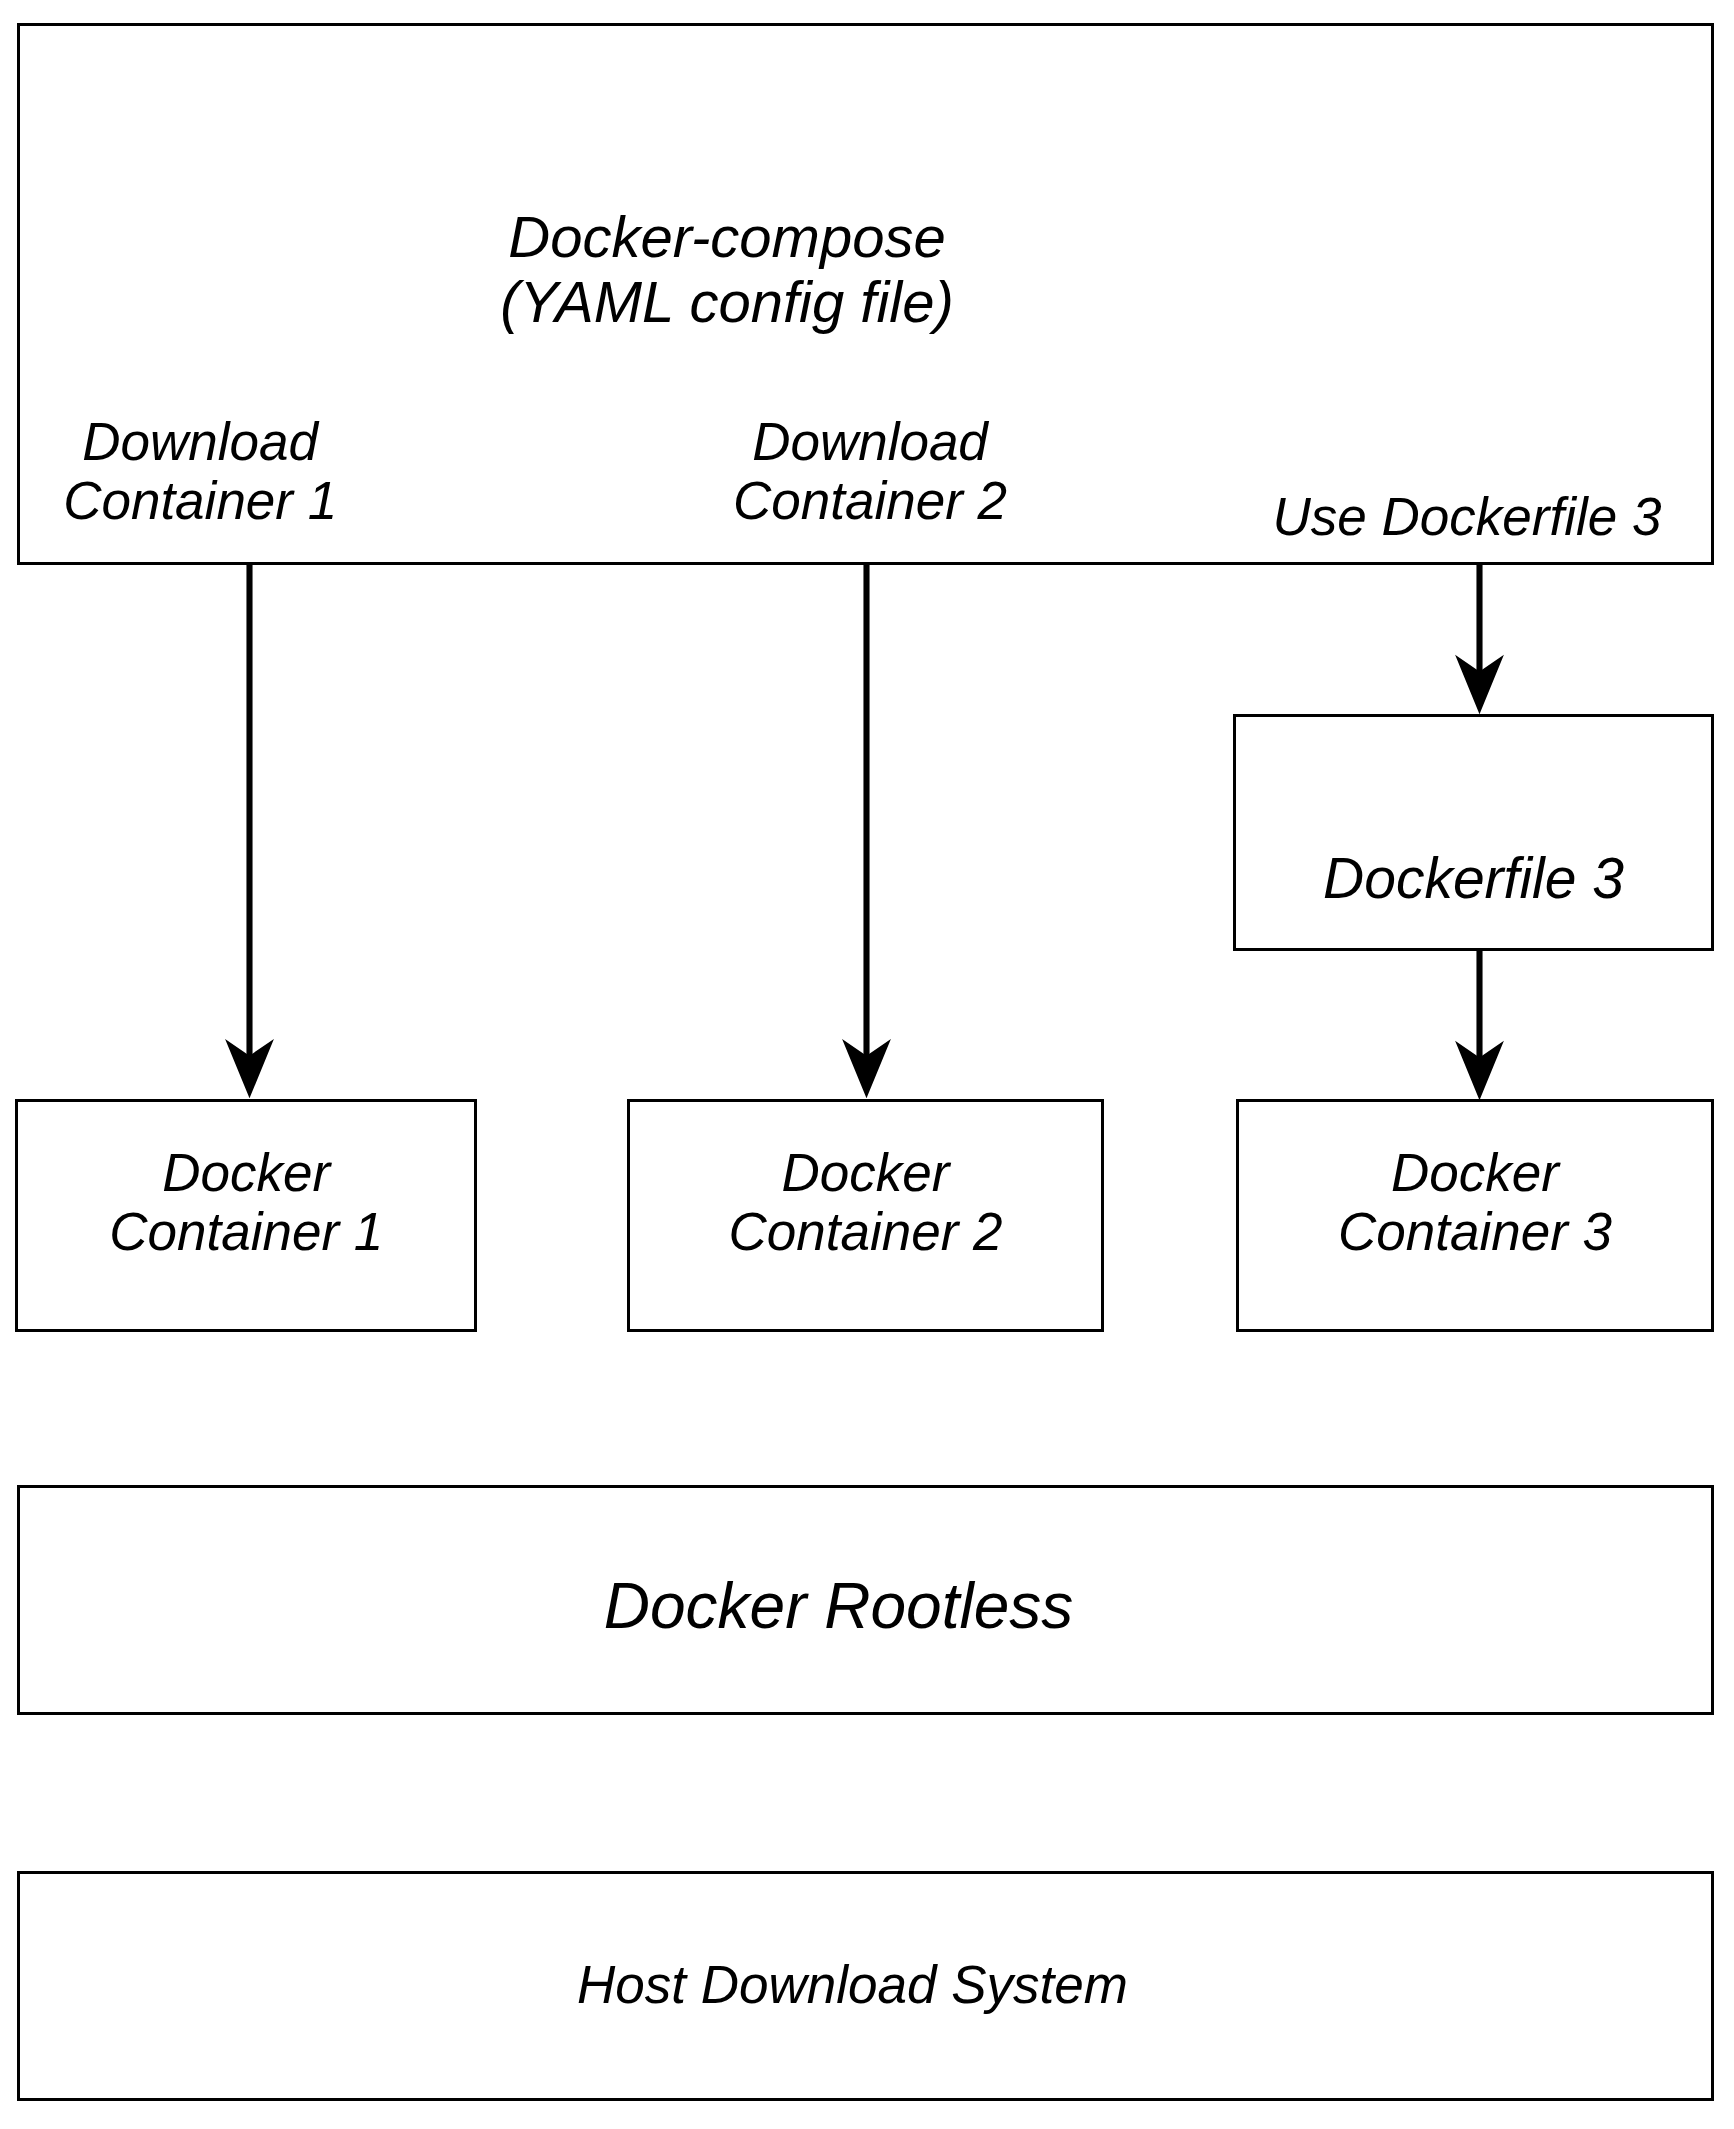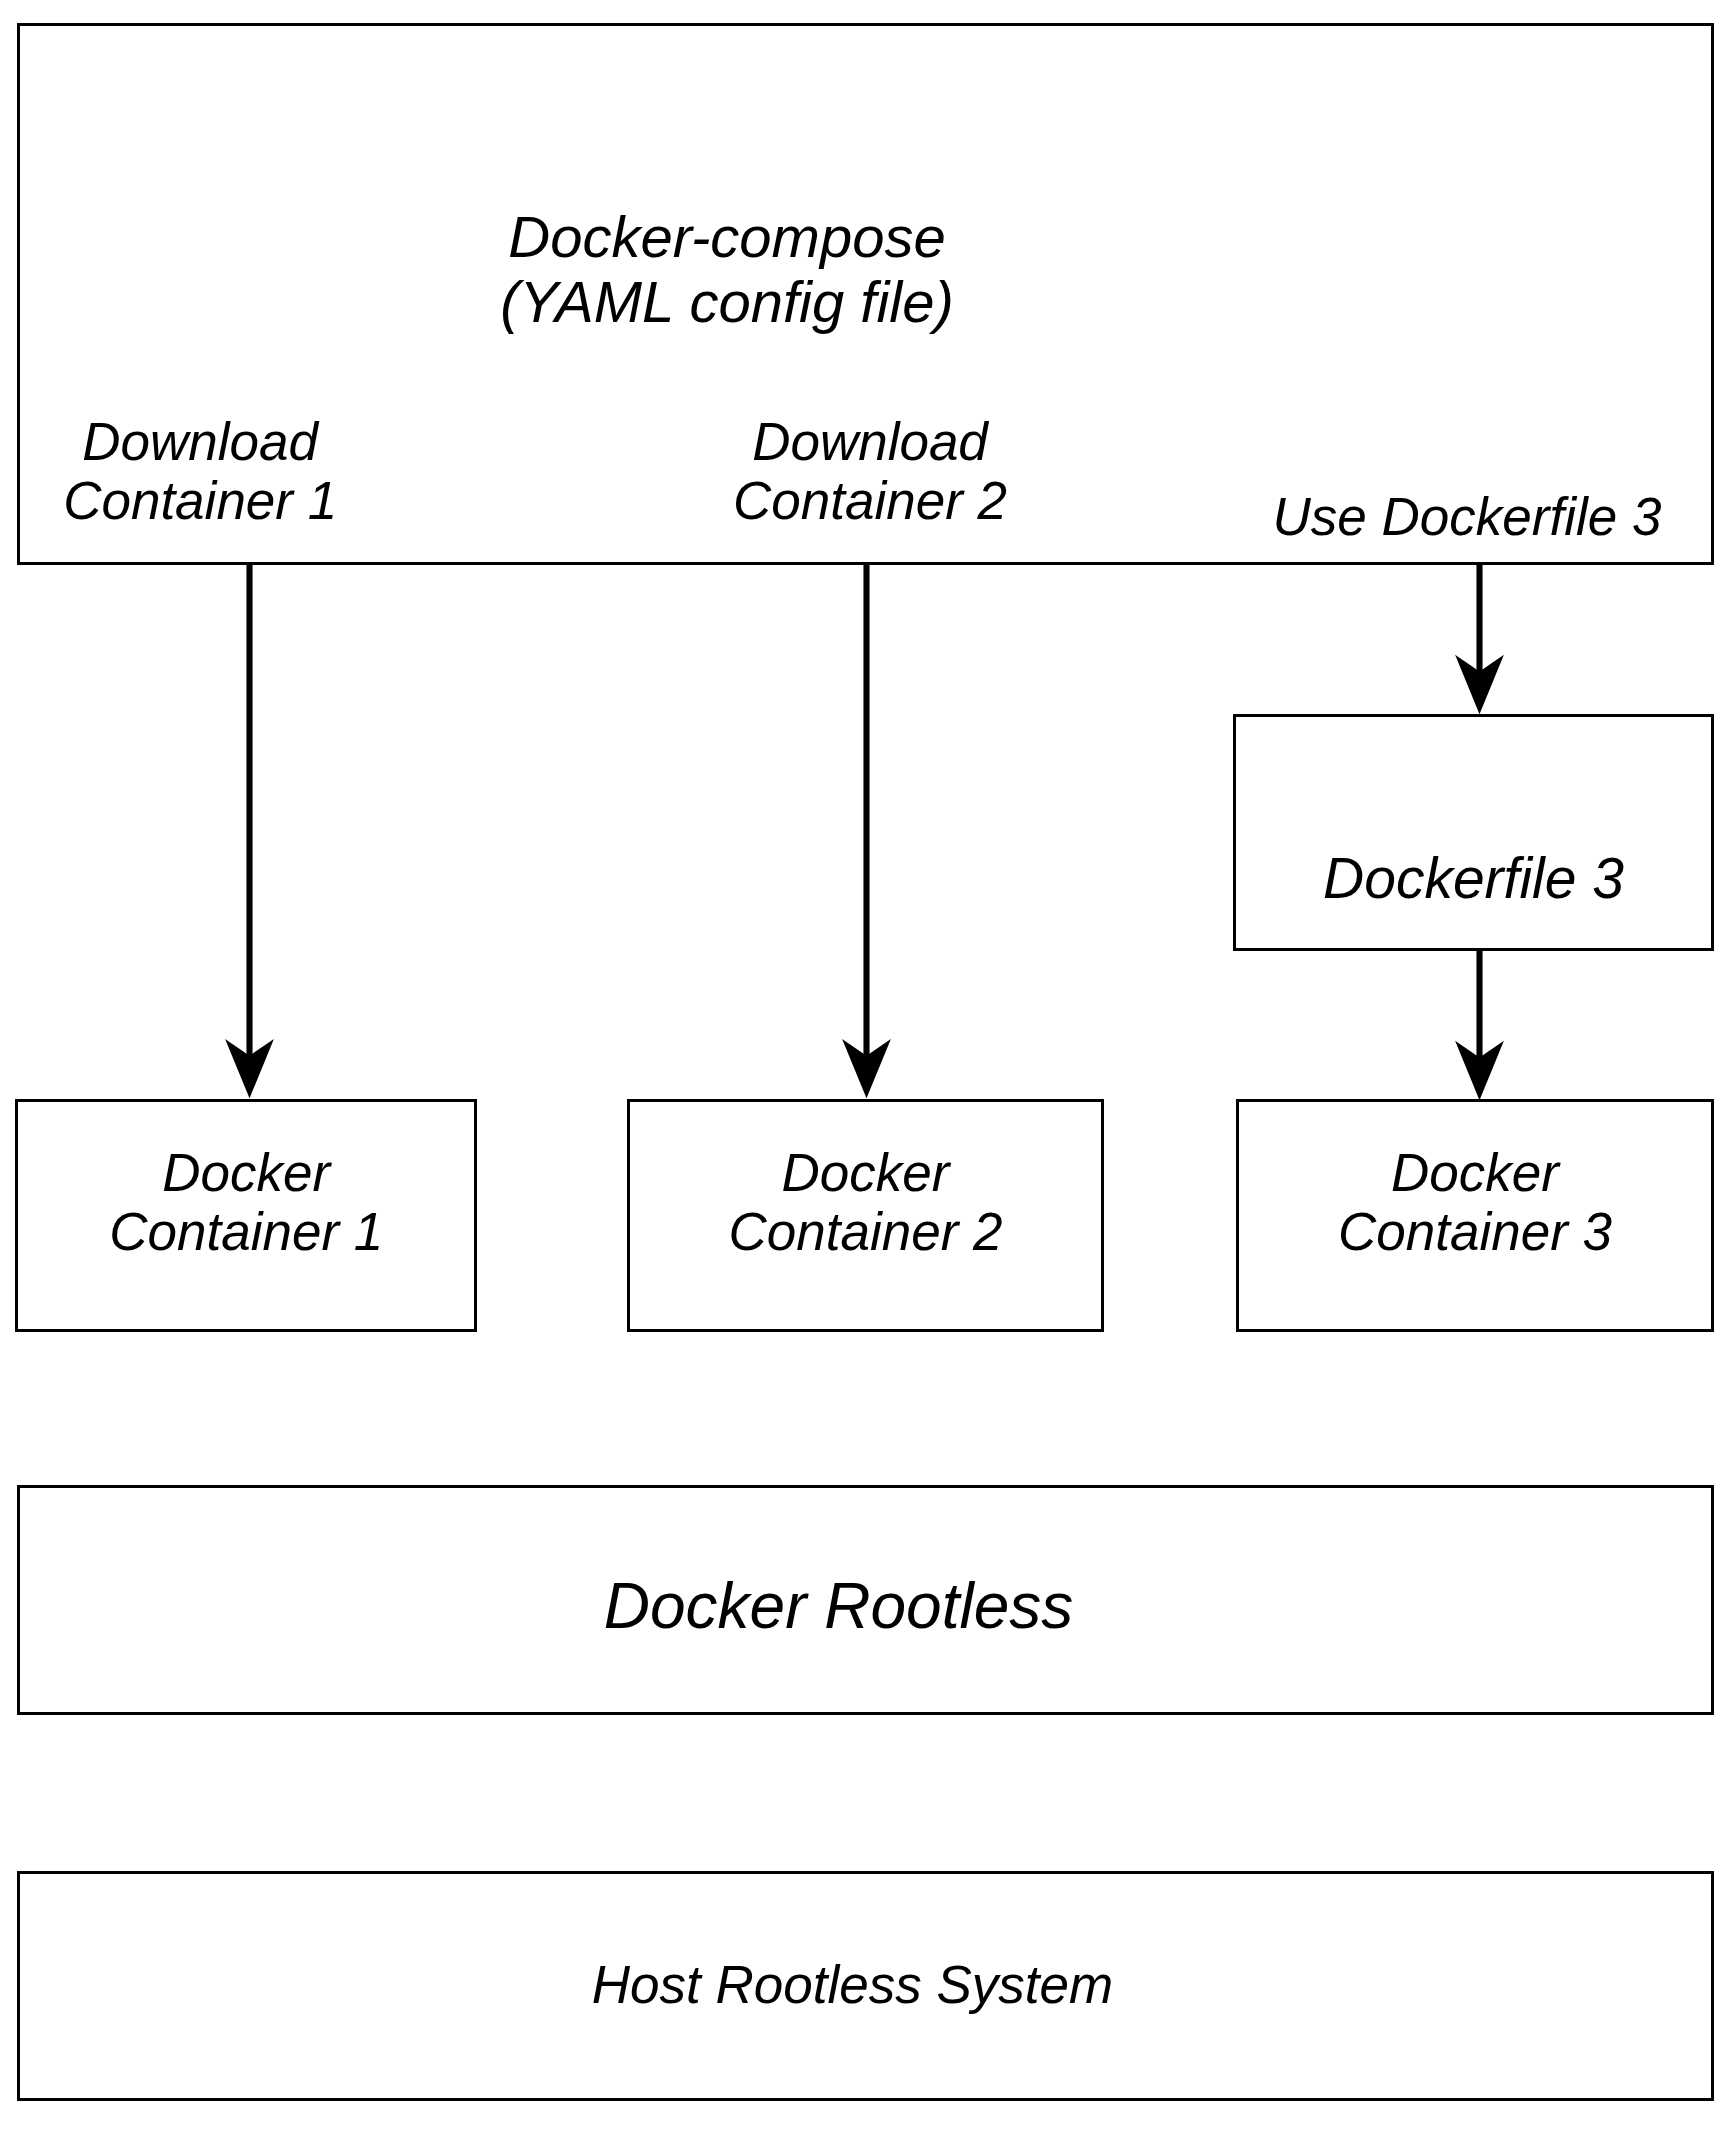--- a/index.html
+++ b/index.html
@@ -202,16 +202,16 @@
 Container 2</div>
 
   <div class="box" id="container3-box"></div>
   <div class="label" id="container3-label">Docker
 Container 3</div>
 
   <div class="box" id="rootless-box"></div>
   <div class="label" id="rootless-label">Docker Rootless</div>
 
   <div class="box" id="hostos-box"></div>
-  <div class="label" id="hostos-label">Host Rootless System</div>
+  <div class="label" id="hostos-label">Host Download System</div>
 
 </div>
 
 
 </body></html>

